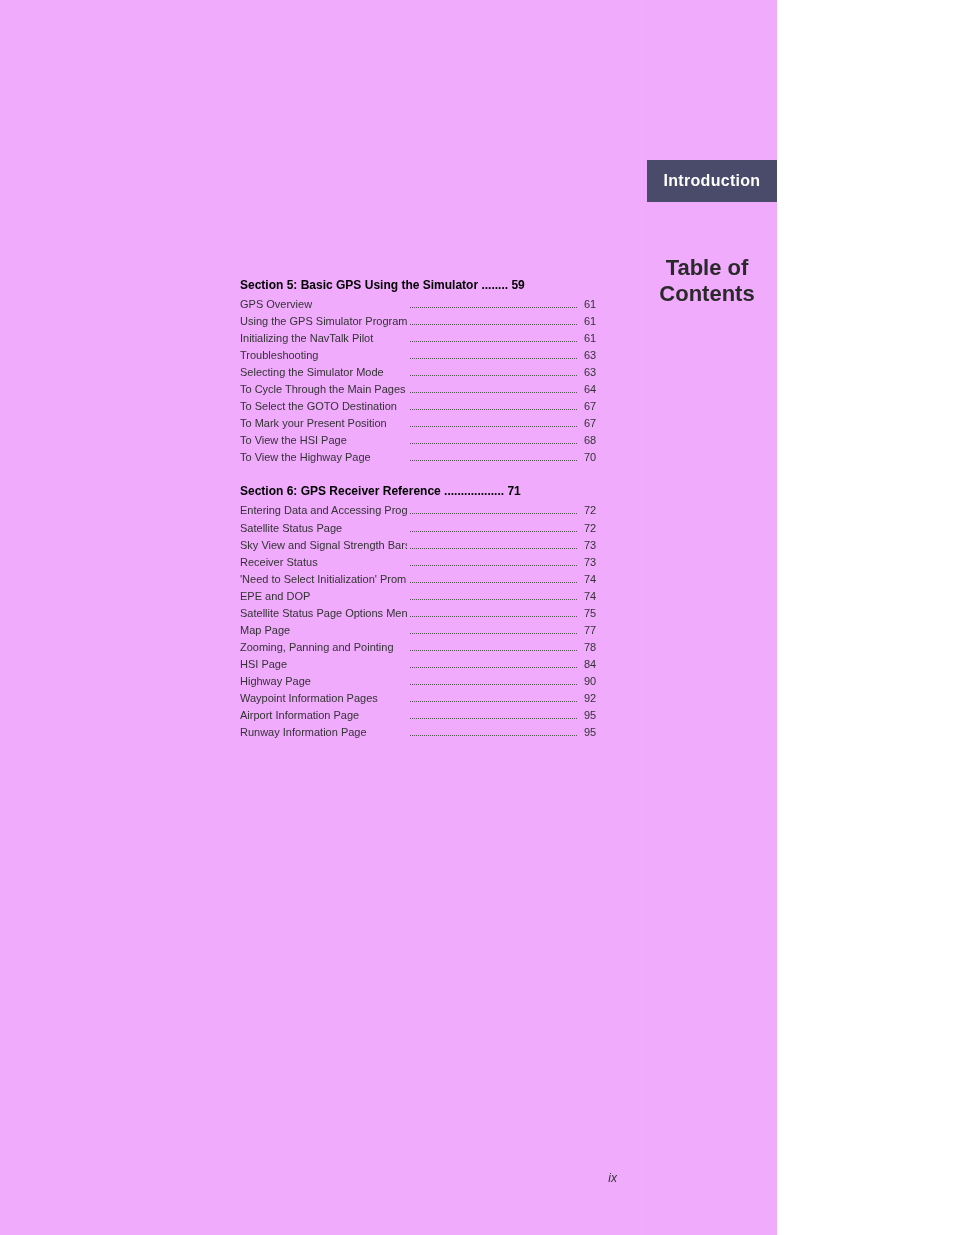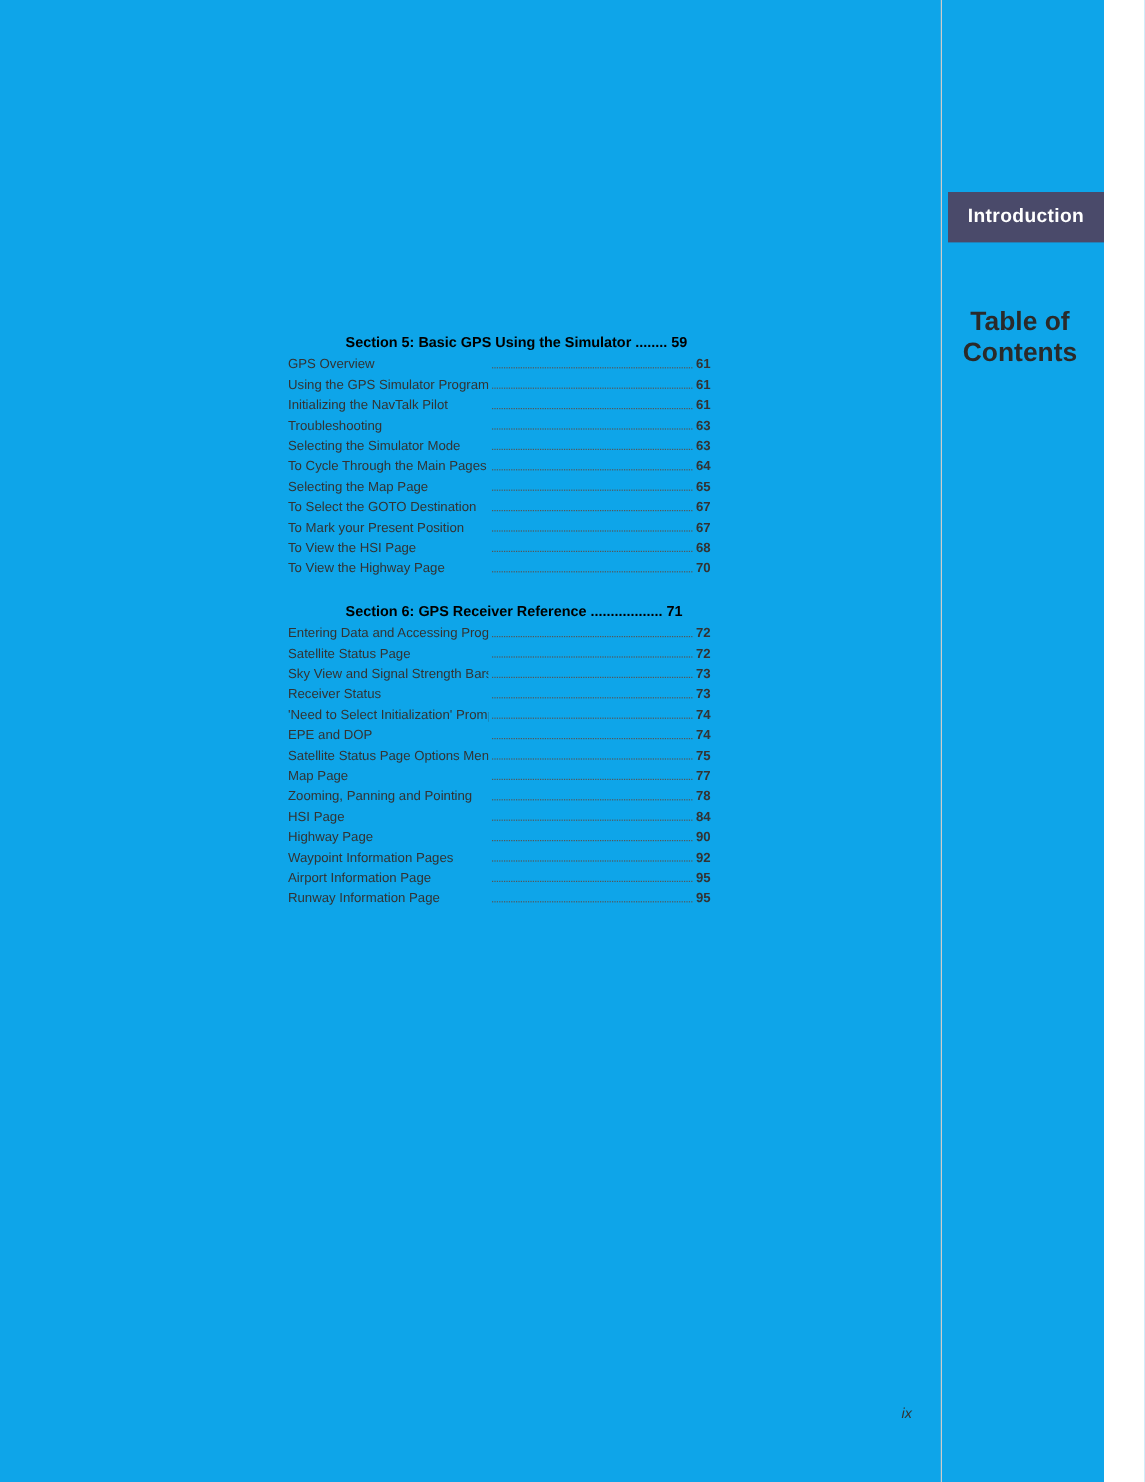--- a/index.html
+++ b/index.html
@@ -6,23 +6,23 @@
 
     body {
       width: 954px;
       min-height: 1235px;
       background: #ffffff;
       font-family: Arial, sans-serif;
       position: relative;
     }
 
     .page-container {
-      width: 920px;
+      width: 777px;
       min-height: 1235px;
-      background: #0ea5e9;
+      background: #f0abfc;
       position: relative;
     }
 
     
     .intro-tab {
       position: absolute;
       top: 160px;
       right: 0;
       width: 130px;
       background: #4a4a6a;
@@ -54,21 +54,20 @@
       left: 240px;
       width: 360px;
     }
 
     .section-heading {
       font-size: 12px;
       font-weight: bold;
       color: #000;
       margin-bottom: 4px;
       margin-top: 18px;
-      margin-left: 48px;
     }
 
     .toc-entry {
       display: flex;
       justify-content: space-between;
       align-items: baseline;
       font-size: 11px;
       color: #333;
       line-height: 1.55;
     }
@@ -80,23 +79,22 @@
     }
 
     .toc-entry .dots {
       flex: 1;
       border-bottom: 1px dotted #555;
       margin: 0 3px 2px 3px;
       min-width: 10px;
     }
 
     .toc-entry .page-num {
-      text-align: left;
+      text-align: center;
       min-width: 20px;
-      font-weight: bold;
     }
 
     
     .right-border {
       position: absolute;
       top: 0;
       right: 135px;
       width: 1px;
       height: 100%;
       background: #ccc;
@@ -152,25 +150,20 @@
         <span class="entry-title">Selecting the Simulator Mode</span>
         <span class="dots"></span>
         <span class="page-num">63</span>
       </div>
       <div class="toc-entry">
         <span class="entry-title">To Cycle Through the Main Pages</span>
         <span class="dots"></span>
         <span class="page-num">64</span>
       </div>
       <div class="toc-entry">
-        <span class="entry-title">Selecting the Map Page</span>
-        <span class="dots"></span>
-        <span class="page-num">65</span>
-      </div>
-      <div class="toc-entry">
         <span class="entry-title">To Select the GOTO Destination</span>
         <span class="dots"></span>
         <span class="page-num">67</span>
       </div>
       <div class="toc-entry">
         <span class="entry-title">To Mark your Present Position</span>
         <span class="dots"></span>
         <span class="page-num">67</span>
       </div>
       <div class="toc-entry">

